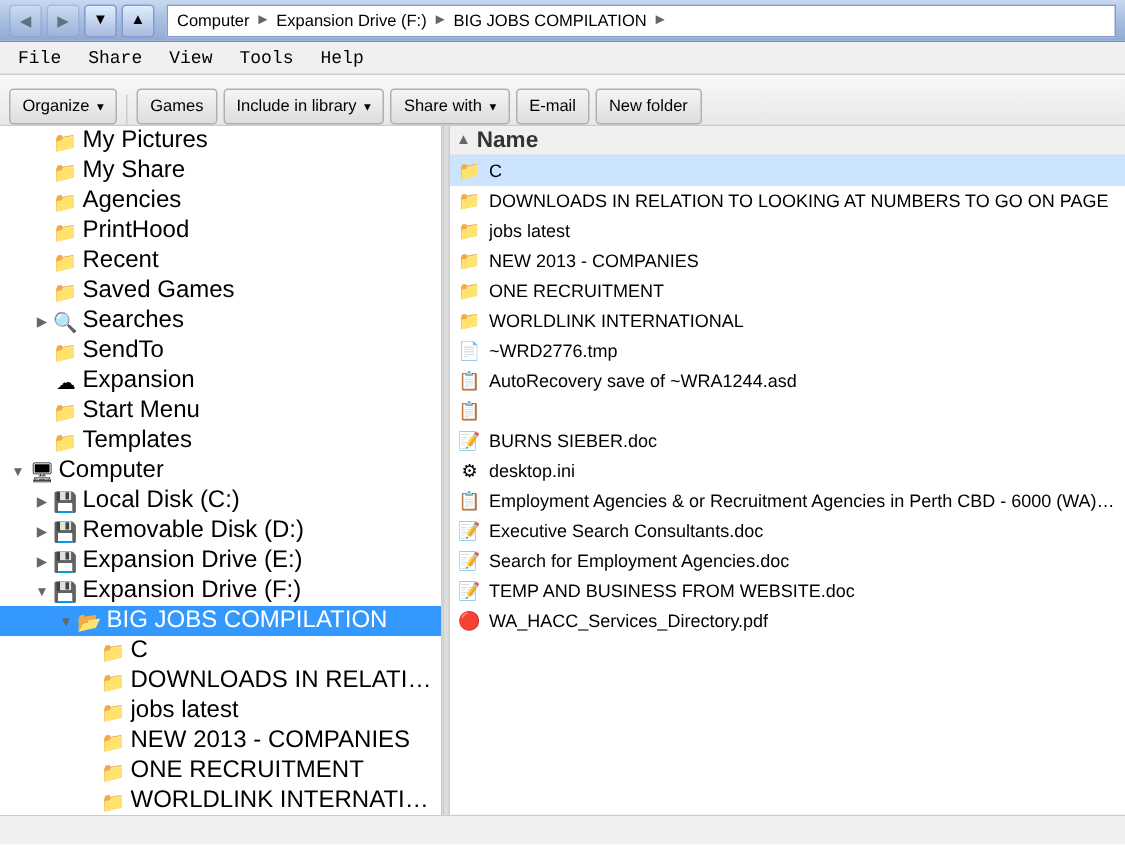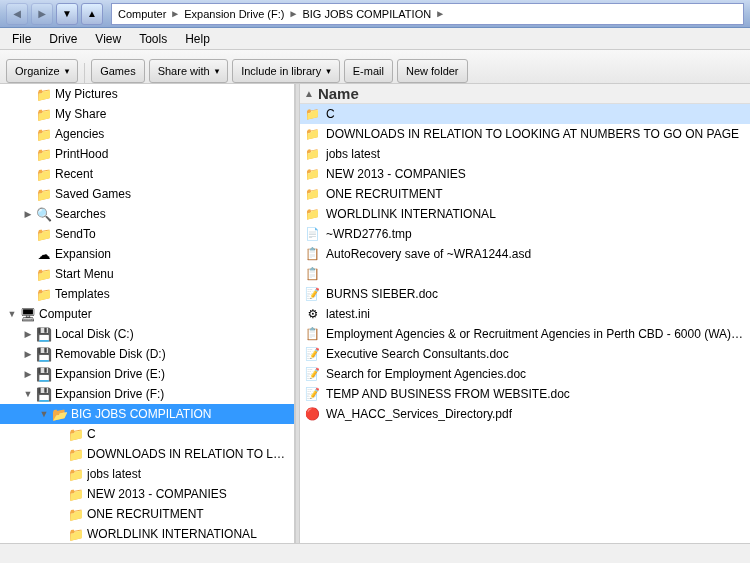--- a/index.html
+++ b/index.html
@@ -61,20 +61,21 @@
       align-items: center;
       padding: 0 4px;
       border-bottom: 1px solid #ccc;
       gap: 2px;
     }
     .menu-item {
       padding: 2px 8px;
       cursor: pointer;
       border-radius: 2px;
       font-size: 12px;
+      font-family: Liberation Mono, monospace;
     }
 
     
     .toolbar {
       background: linear-gradient(to bottom, #f8f8f8, #e8e8e8);
       height: 34px;
       display: flex;
       align-items: flex-end;
       padding: 0 6px;
       border-bottom: 1px solid #ccc;
@@ -131,21 +132,21 @@
       font-size: 9px;
       color: #666;
     }
     .tree-icon {
       width: 16px; min-width: 16px;
       height: 16px;
       margin-right: 3px;
       display: flex; align-items: center; justify-content: center;
       font-size: 13px;
     }
-    .tree-label { font-size: 12px; overflow: hidden; text-overflow: ellipsis; }
+    .tree-label { font-size: 16px; overflow: hidden; text-overflow: ellipsis; }
 
     
     .right-panel {
       flex: 1;
       overflow-y: auto;
       overflow-x: hidden;
       background: #fff;
     }
     .file-list-header {
       display: flex;
@@ -220,39 +221,39 @@
     <span class="address-sep">►</span>
     <span>Expansion Drive (F:)</span>
     <span class="address-sep">►</span>
     <span>BIG JOBS COMPILATION</span>
     <span class="address-sep">►</span>
   </div>
 </div>
 
 <div class="menu-bar">
   <div class="menu-item">File</div>
-  <div class="menu-item">Drive</div>
+  <div class="menu-item">Share</div>
   <div class="menu-item">View</div>
   <div class="menu-item">Tools</div>
   <div class="menu-item">Help</div>
 </div>
 
 <div class="toolbar">
   <div class="tool-btn tool-btn-dropdown">
     <span>Organize</span>
   </div>
   <div class="tool-sep"></div>
   <div class="tool-btn">
     <span>Games</span>
   </div>
   <div class="tool-btn tool-btn-dropdown">
+    <span>Include in library</span>
+  </div>
+  <div class="tool-btn tool-btn-dropdown">
     <span>Share with</span>
-  </div>
-  <div class="tool-btn tool-btn-dropdown">
-    <span>Include in library</span>
   </div>
   <div class="tool-btn">
     <span>E-mail</span>
   </div>
   <div class="tool-btn">
     <span>New folder</span>
   </div>
 </div>
 
 <div class="main-area">
@@ -416,21 +417,21 @@
       </div>
       <div class="file-item">
         <span class="file-icon">📋</span>
       </div>
       <div class="file-item">
         <span class="file-icon">📝</span>
         <span class="file-name">BURNS SIEBER.doc</span>
       </div>
       <div class="file-item">
         <span class="file-icon">⚙</span>
-        <span class="file-name">latest.ini</span>
+        <span class="file-name">desktop.ini</span>
       </div>
       <div class="file-item">
         <span class="file-icon">📋</span>
         <span class="file-name">Employment Agencies &amp; or Recruitment Agencies in Perth CBD - 6000 (WA) - ...</span>
       </div>
       <div class="file-item">
         <span class="file-icon">📝</span>
         <span class="file-name">Executive Search Consultants.doc</span>
       </div>
       <div class="file-item">

